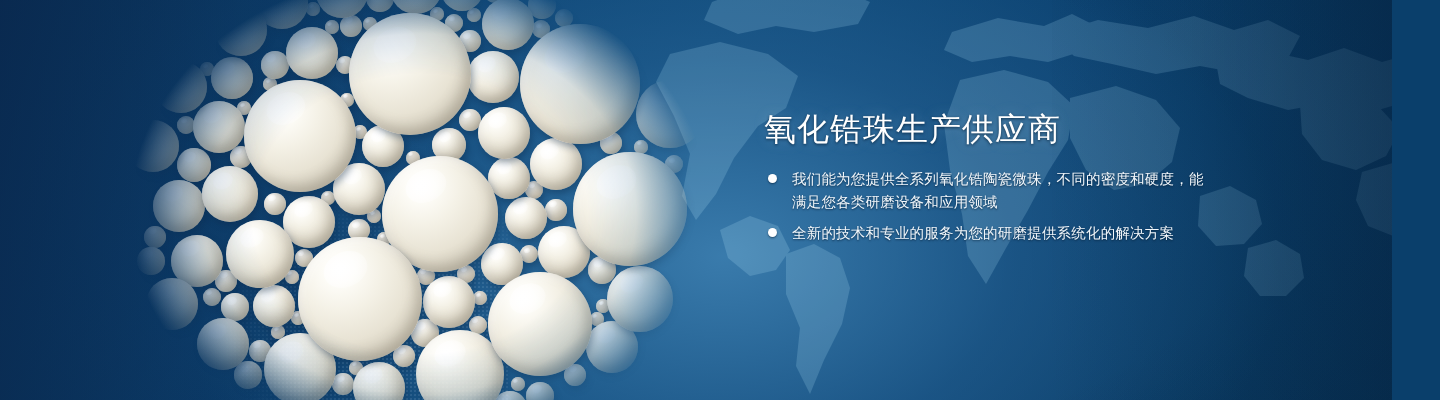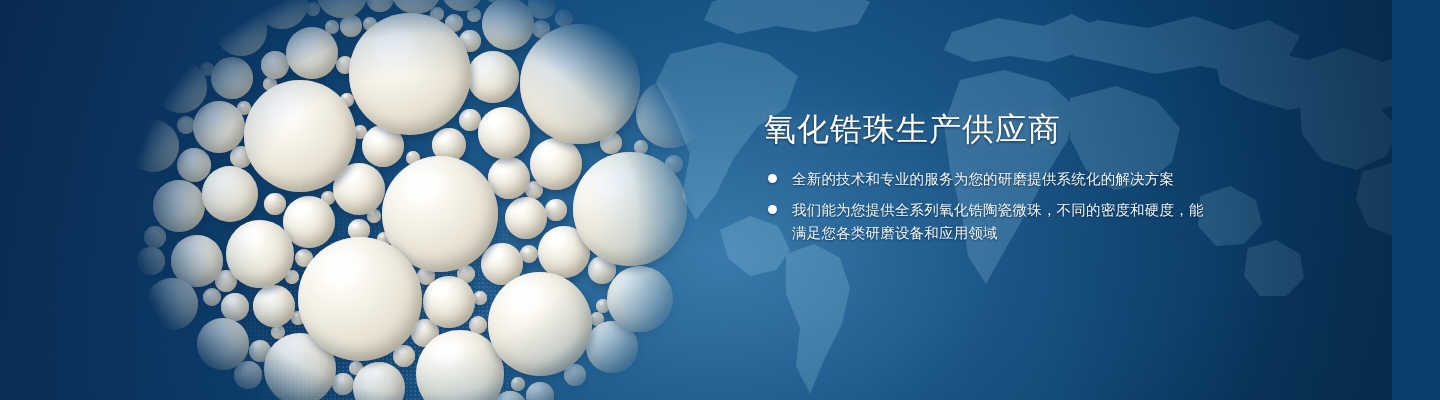--- a/index.html
+++ b/index.html
@@ -311,22 +311,22 @@
       <div class="bead" style="width: 122px; height: 122px; left: 239px; top: 59px;"></div>
       <div class="bead" style="width: 124px; height: 124px; left: 188px; top: 283px;"></div>
     </div>
 
   <div class="content">
     <div class="headline">氧化锆珠生产供应商</div>
 
     <ul class="bullets" id="bullet-list">
         <li class="bullet-item">
           <span class="bullet-dot"></span>
-          <span class="bullet-text">全新的技术和专业的服务为您的研磨提供系统化的解决方案</span>
+          <span class="bullet-text">我们能为您提供全系列氧化锆陶瓷微珠，不同的密度和硬度，能满足您各类研磨设备和应用领域</span>
         </li>
         <li class="bullet-item">
           <span class="bullet-dot"></span>
-          <span class="bullet-text">我们能为您提供全系列氧化锆陶瓷微珠，不同的密度和硬度，能满足您各类研磨设备和应用领域</span>
+          <span class="bullet-text">全新的技术和专业的服务为您的研磨提供系统化的解决方案</span>
         </li>
       </ul>
   </div>
 
 </div>
 
 </body></html>

